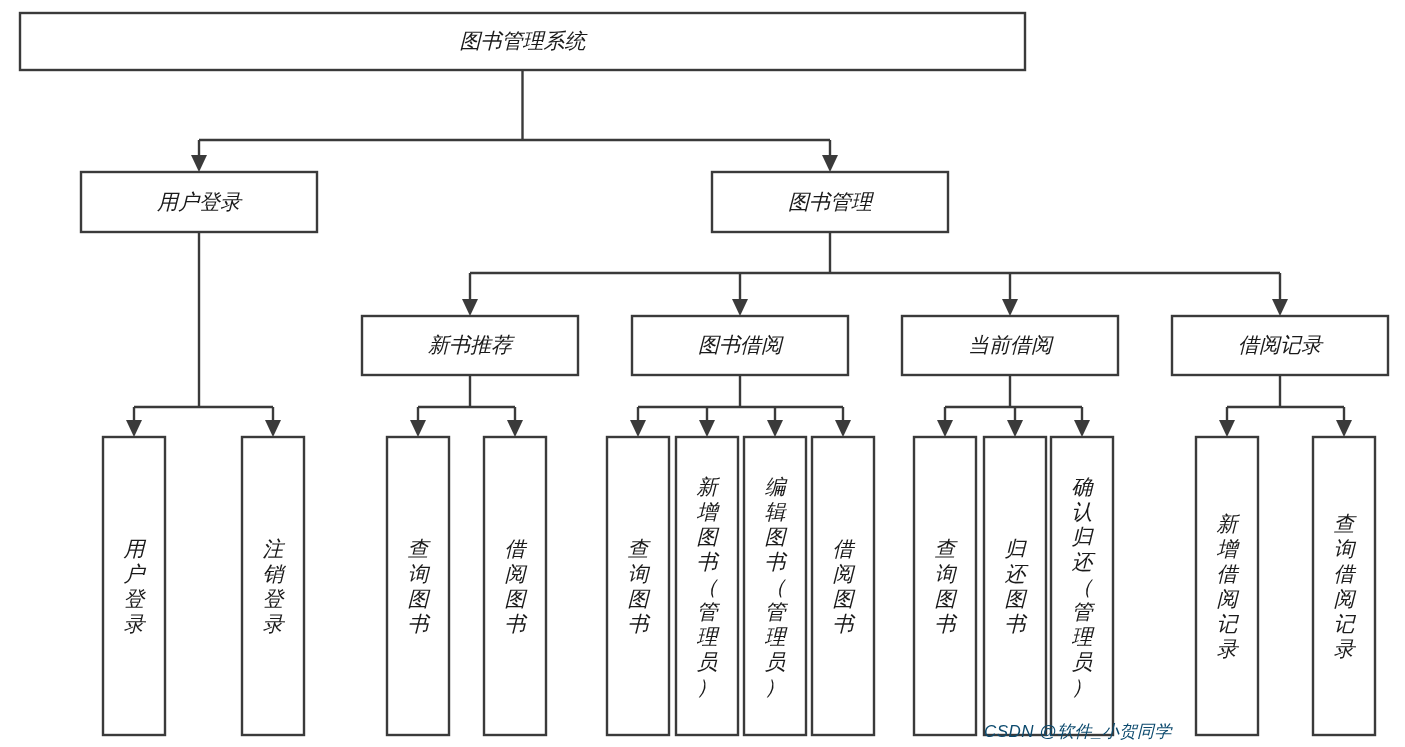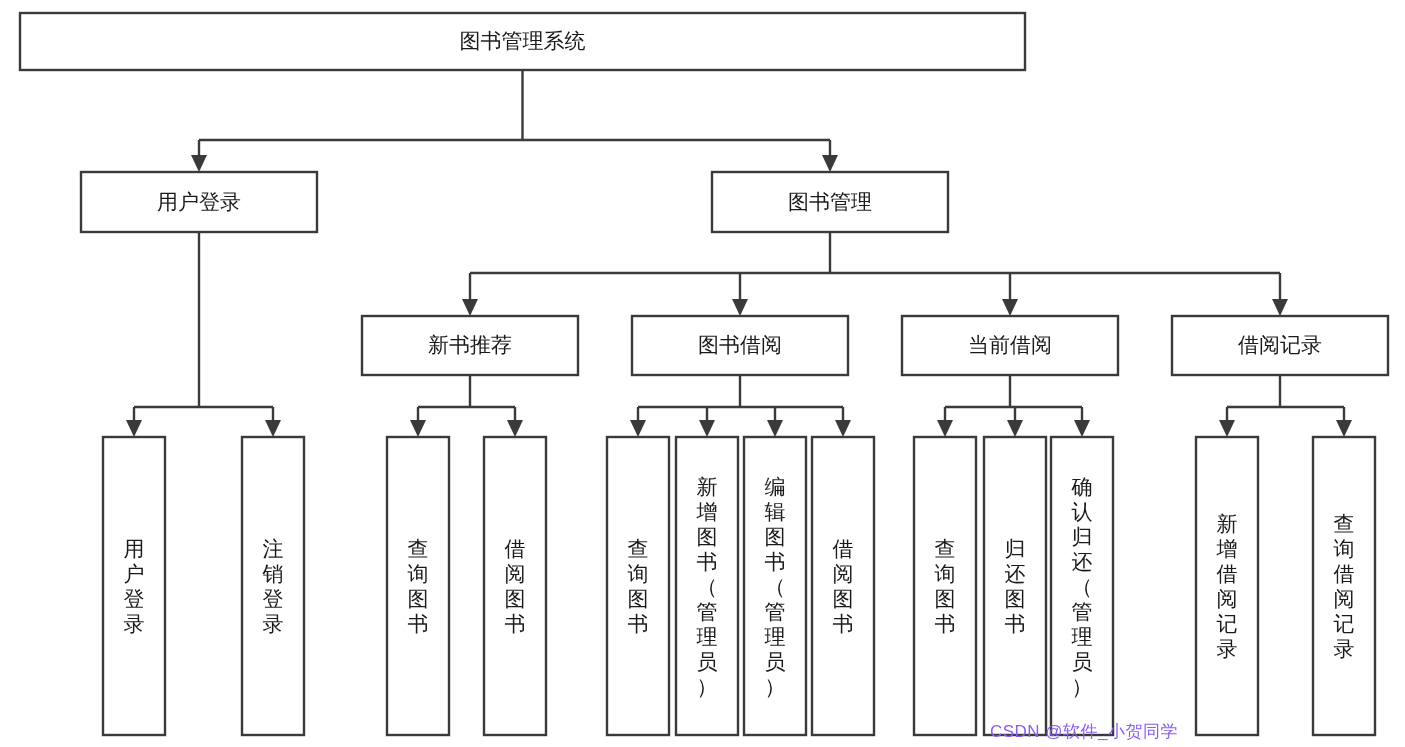--- a/index.html
+++ b/index.html
@@ -13,20 +13,21 @@
     height: 747px;
     font-family: "Liberation Sans", "DejaVu Sans", sans-serif;
     overflow: hidden;
     position: relative;
   }
   #diagram-root {
     position: relative;
     width: 1192px;
     height: 747px;
     background: #ffffff;
+    font-style: italic;
   }
   svg.diagram-canvas {
     position: absolute;
     left: 0;
     top: 0;
     width: 1405px;
     height: 747px;
     display: block;
   }
   .node-box {
@@ -52,25 +53,25 @@
     dominant-baseline: middle;
   }
   .node-label-v {
     font-family: "Liberation Sans", "DejaVu Sans", sans-serif;
     font-size: 21px;
     fill: #1a1a1a;
     text-anchor: middle;
   }
   .watermark-text {
     position: absolute;
-    right: 14px;
+    right: 20px;
     bottom: 4px;
     font-family: "Liberation Sans", "DejaVu Sans", sans-serif;
     font-size: 17px;
-    color: #8b5cf6;
+    color: #0c4a6e;
     white-space: nowrap;
     letter-spacing: 0.5px;
     user-select: none;
   }
 </style>
 </head>
 <body>
 
 <div id="diagram-root">
 

